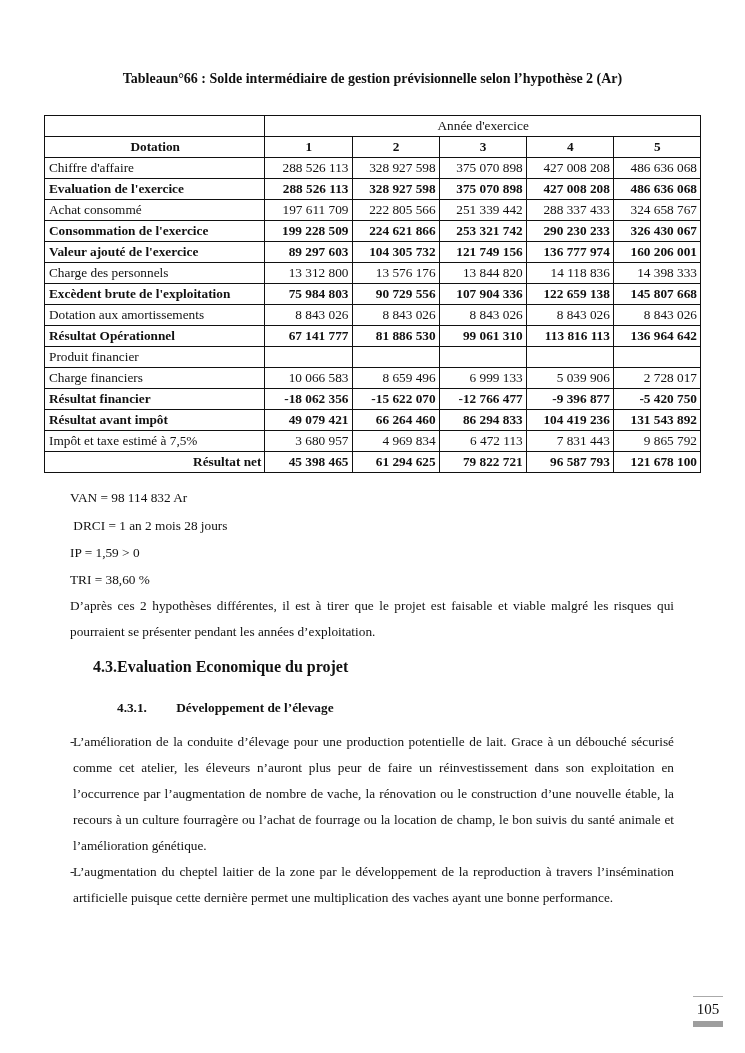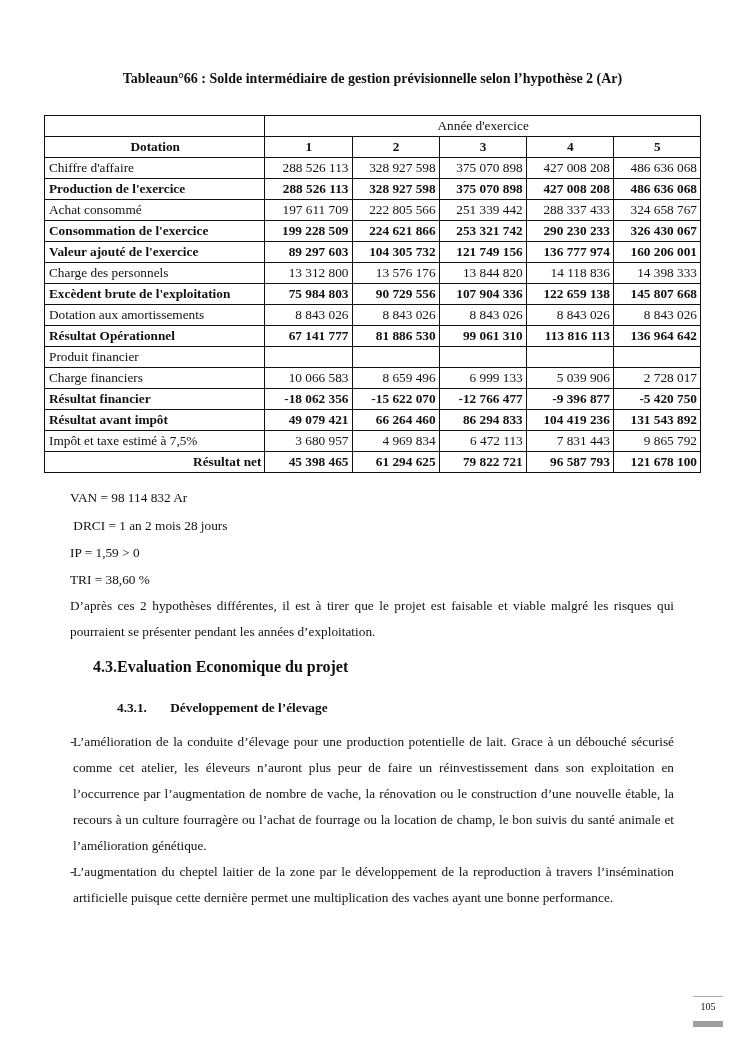--- a/index.html
+++ b/index.html
@@ -16,27 +16,27 @@
   table.sig td.c { width: 77px; }
   table.sig tr.bold td { font-weight: bold; }
   table.sig tr.hdr td { text-align: center; font-weight: bold; }
   table.sig td.annee { text-align: center; font-weight: normal; }
   table.sig td.netlab { text-align: right; }
   .para { position: absolute; left: 70px; font-size: 13.3px; }
   .body-text { position: absolute; left: 70px; width: 604px; font-size: 13.3px;
                line-height: 26px; text-align: justify; }
   .h2 { position: absolute; left: 93px; top: 658px; font-size: 16px; font-weight: bold; }
   .h3 { position: absolute; left: 117px; top: 700px; font-size: 13.3px; font-weight: bold; }
-  .h3 .num { margin-right: 20px; }
+  .h3 .num { margin-right: 26px; }
   .bullet { position: absolute; left: 70px; width: 604px; font-size: 13.3px;
             line-height: 26px; text-align: justify; }
   .bullet .dash { position: absolute; left: 0; top: 0; }
   .bullet .txt { margin-left: 3px; display: block; }
   .page-num { position: absolute; left: 693px; top: 996px; width: 30px; text-align: center;
-              font-size: 10px; border-top: 1px solid #aaa; padding-top: 4px; }
+              font-size: 15px; border-top: 1px solid #aaa; padding-top: 4px; }
   .page-bar { position: absolute; left: 693px; top: 1021px; width: 30px; height: 6px; background: #9e9e9e; }
 </style>
 </head>
 <body>
 
 <div class="caption">Tableaun°66 : Solde intermédiaire de gestion prévisionnelle selon l’hypothèse 2 (Ar)</div>
 
 <table class="sig">
   <tbody id="sig-body">
     <tr>
@@ -53,21 +53,21 @@
     </tr>
   <tr>
         <td class="lab">Chiffre d'affaire</td>
         <td class="num c">288 526 113</td>
         <td class="num c">328 927 598</td>
         <td class="num c">375 070 898</td>
         <td class="num c">427 008 208</td>
         <td class="num c">486 636 068</td>
       </tr>
       <tr class="bold">
-        <td class="lab">Production de l'exercice</td>
+        <td class="lab">Evaluation de l'exercice</td>
         <td class="num c">288 526 113</td>
         <td class="num c">328 927 598</td>
         <td class="num c">375 070 898</td>
         <td class="num c">427 008 208</td>
         <td class="num c">486 636 068</td>
       </tr>
       <tr>
         <td class="lab">Achat consommé</td>
         <td class="num c">197 611 709</td>
         <td class="num c">222 805 566</td>

